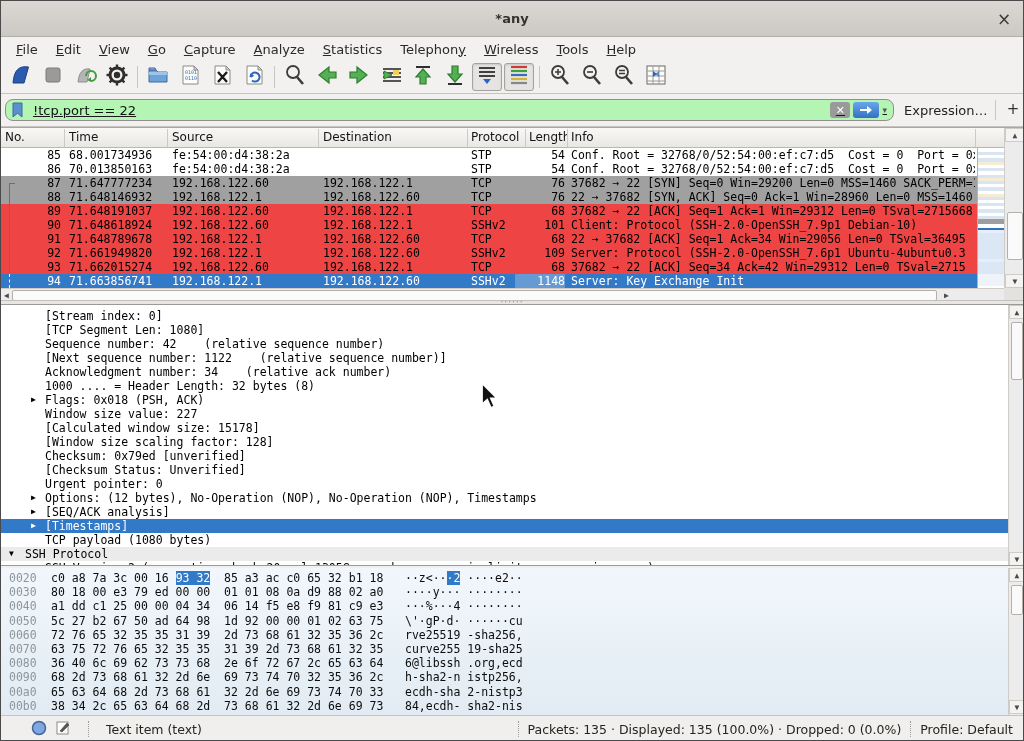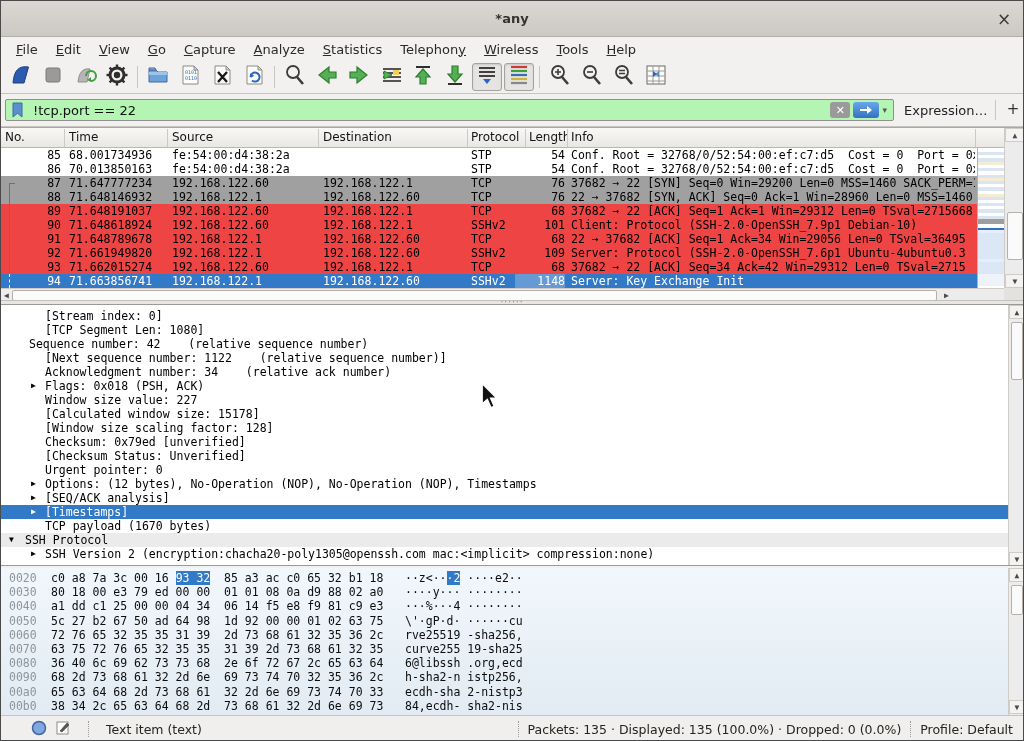--- a/index.html
+++ b/index.html
@@ -28,22 +28,22 @@
     display:flex; align-items:center; padding-left:4px; }
   .tb-btn { width:30px; height:28px; display:flex; align-items:center; justify-content:center;
     margin:0 1px; border:1px solid transparent; border-radius:3px; }
   .tb-btn.pressed { border:1px solid #a6a29e; background:rgba(0,0,0,0.05);
     box-shadow:inset 0 1px 2px rgba(0,0,0,0.12); }
   .tb-sep { width:1px; height:22px; background:#c9c5c1; margin:0 4px; }
   
   #filterbar { position:absolute; left:0; top:93px; width:100%; height:33px;
     background:#f2f1ef; border-bottom:1px solid #c7c3bf; }
   #filter-field { position:absolute; left:4px; top:5px; width:889px; height:22px;
-    background:#b4f5b4; border:1px solid #8f8f8f; border-radius:2px;
-    display:flex; align-items:center; }
+    background:#b4f5b4; border:1px solid #8f8f8f; border-radius:8px;
+    display:flex; align-items:center;text-decoration:underline; }
   #filter-text { font-size:13px; color:#111; margin-left:6px; flex:1; white-space:pre; }
   #filter-bookmark { width:18px; height:18px; margin-left:3px; }
   .fbtn { width:20px; height:16px; border-radius:3px; display:flex; align-items:center;
     justify-content:center; font-size:11px; margin-right:3px; }
   #filter-clear { background:#9a9a9a; color:#fff; font-weight:bold; }
   #filter-apply { background:linear-gradient(#6aa6e8,#3272c4); color:#fff; width:26px; }
   #filter-caret { color:#555; font-size:9px; margin-right:6px; }
   #expression-label { position:absolute; left:903px; top:9px; font-size:13px; color:#222; }
   #filter-sep2 { position:absolute; left:994px; top:6px; width:1px; height:20px; background:#c9c5c1; }
   #filter-add { position:absolute; left:1003px; top:6px; width:18px; height:20px;
@@ -409,34 +409,35 @@
   </div>
 
   <div class="splitter" style="top:299px; height:4px;">
     <span class="grip">······</span>
   </div>
 
   <div id="details">
     <div id="details-rows" style="padding-top: 4px;">
         <div class="drow"><span class="dtxt" style="left: 44px;">[Stream index: 0]</span></div>
         <div class="drow"><span class="dtxt" style="left: 44px;">[TCP Segment Len: 1080]</span></div>
-        <div class="drow"><span class="dtxt" style="left: 28px;">Sequence number: 42    (relative sequence number)</span></div>
+        <div class="drow"><span class="dtxt" style="left: 44px;">Sequence number: 42    (relative sequence number)</span></div>
         <div class="drow"><span class="dtxt" style="left: 44px;">[Next sequence number: 1122    (relative sequence number)]</span></div>
         <div class="drow"><span class="dtxt" style="left: 44px;">Acknowledgment number: 34    (relative ack number)</span></div>
+        <div class="drow"><span class="dtxt" style="left: 44px;">1000 .... = Header Length: 32 bytes (8)</span></div>
         <div class="drow"><span class="darrow" style="left: 30px;">▶</span><span class="dtxt" style="left: 44px;">Flags: 0x018 (PSH, ACK)</span></div>
         <div class="drow"><span class="dtxt" style="left: 44px;">Window size value: 227</span></div>
         <div class="drow"><span class="dtxt" style="left: 44px;">[Calculated window size: 15178]</span></div>
         <div class="drow"><span class="dtxt" style="left: 44px;">[Window size scaling factor: 128]</span></div>
         <div class="drow"><span class="dtxt" style="left: 44px;">Checksum: 0x79ed [unverified]</span></div>
         <div class="drow"><span class="dtxt" style="left: 44px;">[Checksum Status: Unverified]</span></div>
         <div class="drow"><span class="dtxt" style="left: 44px;">Urgent pointer: 0</span></div>
         <div class="drow"><span class="darrow" style="left: 30px;">▶</span><span class="dtxt" style="left: 44px;">Options: (12 bytes), No-Operation (NOP), No-Operation (NOP), Timestamps</span></div>
         <div class="drow"><span class="darrow" style="left: 30px;">▶</span><span class="dtxt" style="left: 44px;">[SEQ/ACK analysis]</span></div>
         <div class="drow sel"><span class="darrow" style="left: 30px;">▶</span><span class="dtxt" style="left: 44px;">[Timestamps]</span></div>
-        <div class="drow"><span class="dtxt" style="left: 44px;">TCP payload (1670 bytes)</span></div>
+        <div class="drow"><span class="dtxt" style="left: 44px;">TCP payload (1080 bytes)</span></div>
         <div class="drow proto"><span class="darrow" style="left: 8px;">▼</span><span class="dtxt" style="left: 24px;">SSH Protocol</span></div>
         <div class="drow"><span class="darrow" style="left: 30px;">▶</span><span class="dtxt" style="left: 44px;">SSH Version 2 (encryption:chacha20-poly1305@openssh.com mac:&lt;implicit&gt; compression:none)</span></div>
       </div>
     <div class="sb-v" id="det-vscroll" style="left:1007px; top:0; width:17px; height:262px;">
       <div class="sb-btn" style="top:0;">▲</div>
       <div class="sb-thumb" style="top:17px; height:58px;"></div>
       <div class="sb-btn" style="top:247px;">▼</div>
     </div>
   </div>
 

